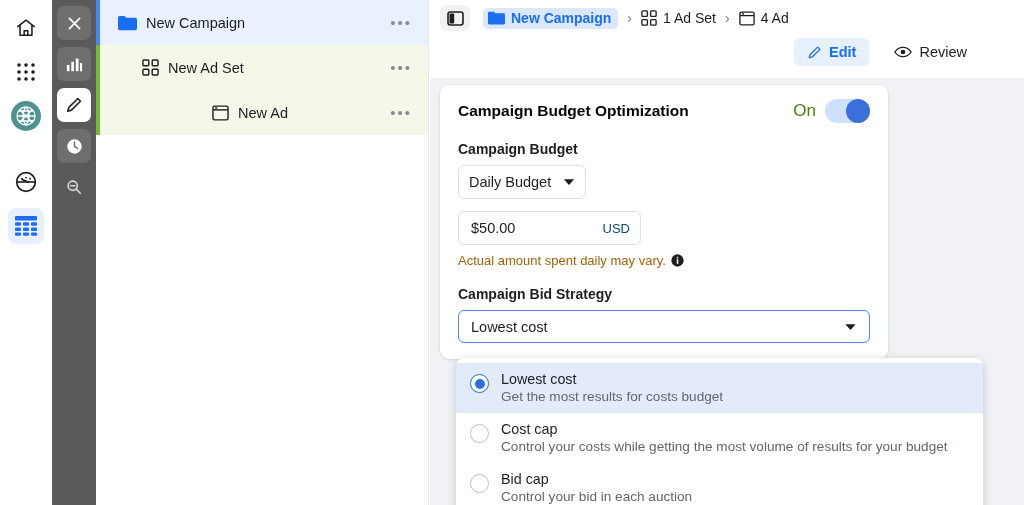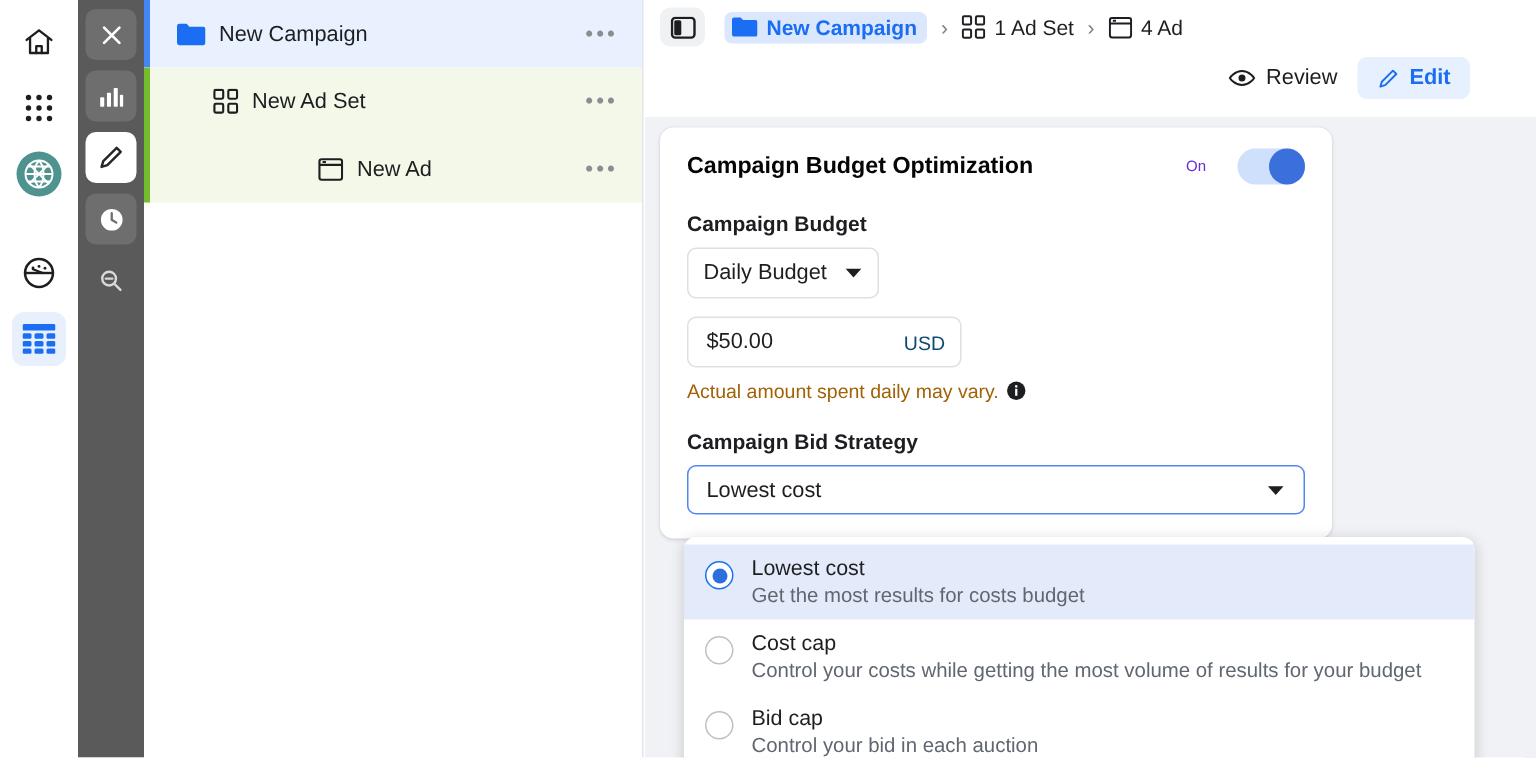--- a/index.html
+++ b/index.html
@@ -117,21 +117,21 @@
   .card {
     position: absolute; left: 10px; top: 85px; width: 448px;
     background: #ffffff;
     border-radius: 9px;
     box-shadow: 0 1px 3px rgba(0,0,0,.12), 0 0 0 1px rgba(0,0,0,.02);
     padding: 14px 18px 16px 18px;
   }
   .card-head { display: flex; align-items: center; }
   .card-title { font-size: 15.5px; font-weight: 700; color: #050505; }
   .card-head-spacer { flex: 1; }
-  .onlabel { font-size: 10px; color: #6d28d9; margin-right: 21px; }
+  .onlabel { font-size: 17px; color: #4d7c0f; margin-right: 9px; }
   .switch {
     width: 45px; height: 24px; border-radius: 12px; background: #cfe0fd;
     position: relative; cursor: pointer;
   }
   .switch .knob {
     position: absolute; right: 0; top: 0;
     width: 24px; height: 24px; border-radius: 50%;
     background: #3b6fdc;
   }
   .desc {
@@ -383,36 +383,36 @@
                 <path d="M3.2 3.2h2.4"></path>
             </svg>
           </span>
           <span class="ctext">4 Ad</span>
         </div>
 
       </div>
     </div>
 
     <div class="actionrow">
+      <div class="abtn active">
+        <span>
+          <svg width="15" height="15" viewBox="0 0 20 20" fill="none" stroke="#1b6ef3" stroke-width="1.7" stroke-linejoin="round" style="display:block">
+            <path d="M14.2 2.8l3 3L7.3 15.7 3 17l1.3-4.3z"></path>
+          </svg>
+        </span>
+        <span>Edit</span>
+      </div>
       <div class="abtn idle">
         <span>
           <svg width="18" height="14" viewBox="0 0 20 14" fill="none" stroke="#1c1e21" stroke-width="1.5" style="display:block">
             <path d="M1 7s3.4-5.2 9-5.2S19 7 19 7s-3.4 5.2-9 5.2S1 7 1 7z"></path>
             <circle cx="10" cy="7" r="2.6" fill="#1c1e21" stroke="none"></circle>
           </svg>
         </span>
         <span>Review</span>
-      </div>
-      <div class="abtn active">
-        <span>
-          <svg width="15" height="15" viewBox="0 0 20 20" fill="none" stroke="#1b6ef3" stroke-width="1.7" stroke-linejoin="round" style="display:block">
-            <path d="M14.2 2.8l3 3L7.3 15.7 3 17l1.3-4.3z"></path>
-          </svg>
-        </span>
-        <span>Edit</span>
       </div>
     </div>
 
     <div class="card">
 
       <div class="card-head">
         <div class="card-title">Campaign Budget Optimization</div>
         <div class="card-head-spacer"></div>
         <div class="onlabel">On</div>
         <div class="switch">

